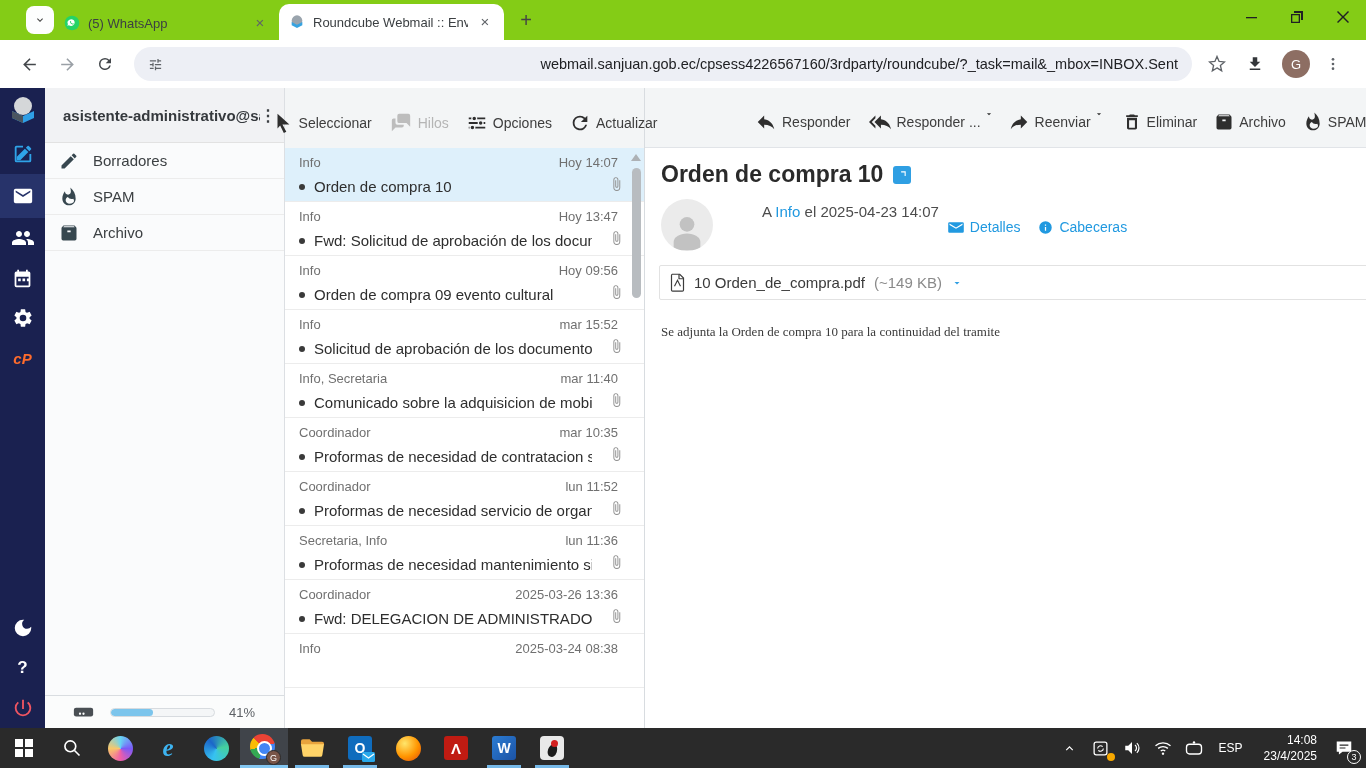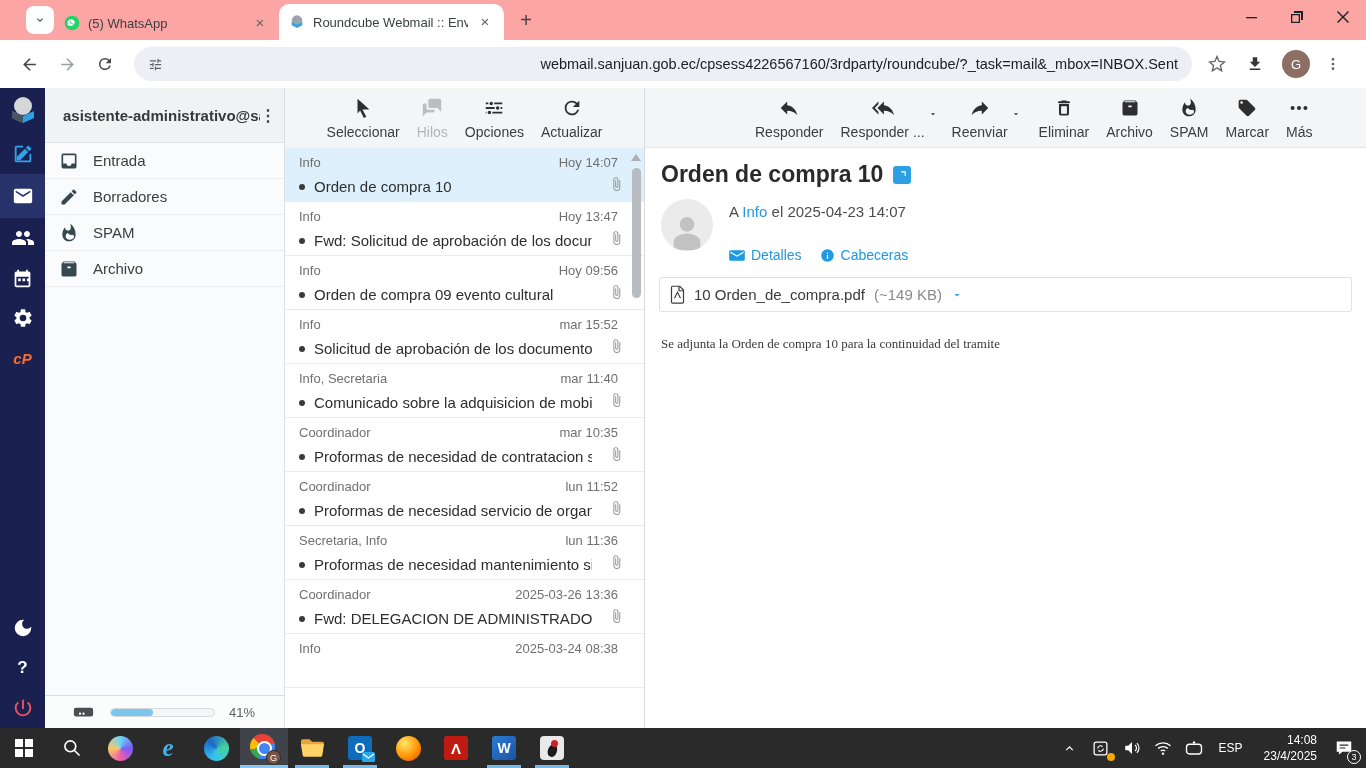--- a/index.html
+++ b/index.html
@@ -1,21 +1,21 @@
 <!DOCTYPE html>
 <html><head>
 <meta charset="utf-8">
 <style>
   html,body{margin:0;padding:0;width:1366px;height:768px;overflow:hidden;
     font-family:"Liberation Sans",sans-serif;background:#fff;}
   *{box-sizing:border-box;}
   svg{display:block;}
 
   
-  .tabstrip{height:40px;background:#fca5a5;display:flex;align-items:flex-end;position:relative;}
+  .tabstrip{height:40px;background:#84cc16;display:flex;align-items:flex-end;position:relative;}
   .tab-search{width:28px;height:28px;border-radius:8px;background:#fdfefe;margin:0 0 6px 26px;
     display:flex;align-items:center;justify-content:center;}
   .tab{display:flex;align-items:center;height:34px;padding:0 10px;max-width:225px;min-width:225px;
     font-size:13px;color:#3c4043;}
   .tab .t-title{flex:1;white-space:nowrap;overflow:hidden;margin:0 8px;}
   .tab .t-close{color:#5f6368;font-size:15px;width:18px;height:18px;line-height:17px;text-align:center;border-radius:50%;}
   .tab.active{background:#fff;border-radius:10px 10px 0 0;height:36px;}
   .newtab{width:28px;height:28px;margin:0 0 6px 8px;display:flex;align-items:center;justify-content:center;
     color:#444;font-size:20px;}
   .winctl{position:absolute;right:0;top:0;height:34px;display:flex;}
@@ -54,21 +54,21 @@
   .quotabar{height:33px;border-top:1px solid #d9dde1;background:#fbfcfc;display:flex;align-items:center;
     padding:0 14px 0 28px;}
   .q-track{width:105px;height:9px;border:1px solid #d7dbdf;border-radius:5px;background:#f4f6f7;
     margin:0 14px 0 16px;overflow:hidden;}
   .q-fill{height:100%;background:#7cc5ec;border-radius:5px;}
   .q-pct{font-size:13px;color:#5d6166;}
 
   
   .listpane{width:360px;border-right:1px solid #d8dce0;display:flex;flex-direction:column;flex:none;}
   .ltoolbar{height:60px;background:#f3f5f6;display:flex;justify-content:center;gap:17px;padding-top:9px;flex:none;}
-  .tbtn{display:flex;flex-direction:column;align-items:center;gap:5px;font-size:14px;color:#3d3d3d;position:relative;}
+  .tbtn{display:flex;flex-direction:row;align-items:center;gap:5px;font-size:14px;color:#3d3d3d;position:relative;}
   .tbtn .tlabel{white-space:nowrap;}
   .tbtn.disabled{color:#b5b5b5;}
   .caret-sm{position:absolute;right:-13px;top:12px;}
   .searchrow{height:30px;background:#fff;border-bottom:1px solid #e4e4e4;display:flex;align-items:center;
     padding:0 13px;flex:none;}
   .searchrow input{flex:1;border:none;outline:none;font-size:15px;color:#333;margin-left:9px;background:transparent;
     font-family:"Liberation Sans",sans-serif;}
   .searchrow input::placeholder{color:#8f9499;}
   .rows{flex:1;overflow:hidden;position:relative;background:#fff;}
   .row{height:54px;padding:7px 26px 0 14px;border-bottom:1px solid #ececec;position:relative;}
@@ -90,21 +90,21 @@
   
   .msgpane{flex:1;display:flex;flex-direction:column;background:#fff;}
   .mtoolbar{height:60px;background:#f3f5f6;border-bottom:1px solid #e1e4e8;display:flex;gap:17px;
     padding:9px 0 0 110px;flex:none;}
   .titlerow{display:flex;align-items:center;gap:10px;padding:13px 16px 0;}
   .title{font-size:23px;font-weight:bold;color:#2a2a2a;}
   .extlink{width:18px;height:18px;background:#2f9fe3;border-radius:3px;display:flex;align-items:center;justify-content:center;}
   .fromrow{display:flex;gap:16px;padding:11px 16px 4px;}
   .mavatar{width:52px;height:52px;border-radius:50%;background:#ebebeb;display:flex;align-items:flex-end;
     justify-content:center;overflow:hidden;}
-  .meta{display:flex;flex-direction:column;gap:27px;padding-top:4px;font-size:15px;color:#4c4c4c;}
+  .meta{display:flex;flex-direction:row;gap:9px;padding-top:4px;font-size:15px;color:#4c4c4c;margin-left:33px;}
   .blue{color:#2199e0;}
   .metalinks{display:flex;gap:18px;font-size:14px;}
   .mlink{display:flex;align-items:center;gap:6px;color:#2199e0;}
   .attbox{margin:10px 14px 0;border:1px solid #e2e2e2;border-radius:2px;padding:7px 10px;display:flex;
     align-items:center;gap:9px;font-size:15px;color:#3a3a3a;}
   .att-size{color:#8a8a8a;}
   .mbody{padding:24px 16px;font-family:Liberation Serif, serif;font-size:13px;color:#3a3a3a;}
 
   
   .taskbar{height:40px;background:#2a2a2a;display:flex;align-items:stretch;color:#fff;}
@@ -281,26 +281,20 @@
     </div>
   </div>
 
   <div class="folders">
     <div class="acct">
       <span class="acct-name">asistente-administrativo@sa...</span>
       <span class="kebab">⋮</span>
     </div>
     <div class="folder">
       <svg class="f-ic" viewBox="0 0 24 24">
-          <path d="M19 3H5a2 2 0 0 0-2 2v14a2 2 0 0 0 2 2h14a2 2 0 0 0 2-2V5a2 2 0 0 0-2-2zm0 12h-4a3 3 0 0 1-6 0H5V5h14v10z" fill="#37474f"></path>
-        </svg>
-      <span>Entrada</span>
-    </div>
-    <div class="folder">
-      <svg class="f-ic" viewBox="0 0 24 24">
           <path d="M3 17.25V21h3.75L17.81 9.94l-3.75-3.75L3 17.25zM20.71 7.04a1 1 0 0 0 0-1.41l-2.34-2.34a1 1 0 0 0-1.41 0l-1.83 1.83 3.75 3.75 1.83-1.83z" fill="#37474f"></path>
         </svg>
       <span>Borradores</span>
     </div>
     <div class="folder">
       <svg class="f-ic" viewBox="0 0 24 24">
           <path d="M13.5.67s.74 2.65.74 4.8c0 2.06-1.35 3.73-3.41 3.73-2.07 0-3.63-1.67-3.63-3.73l.03-.36C5.21 7.51 4 10.62 4 14c0 4.42 3.58 8 8 8s8-3.58 8-8C20 8.61 17.41 3.8 13.5.67zM12 20c-2.21 0-4-1.79-4-4 0-1.77 1.05-3.29 2.56-3.94A5.39 5.39 0 0 0 15 14.5c.76 0 1.47-.16 2.12-.44.55.7.88 1.57.88 2.44 0 1.91-1.79 3.5-6 3.5z" fill="#37474f"></path>
         </svg>
       <span>SPAM</span>
     </div>

